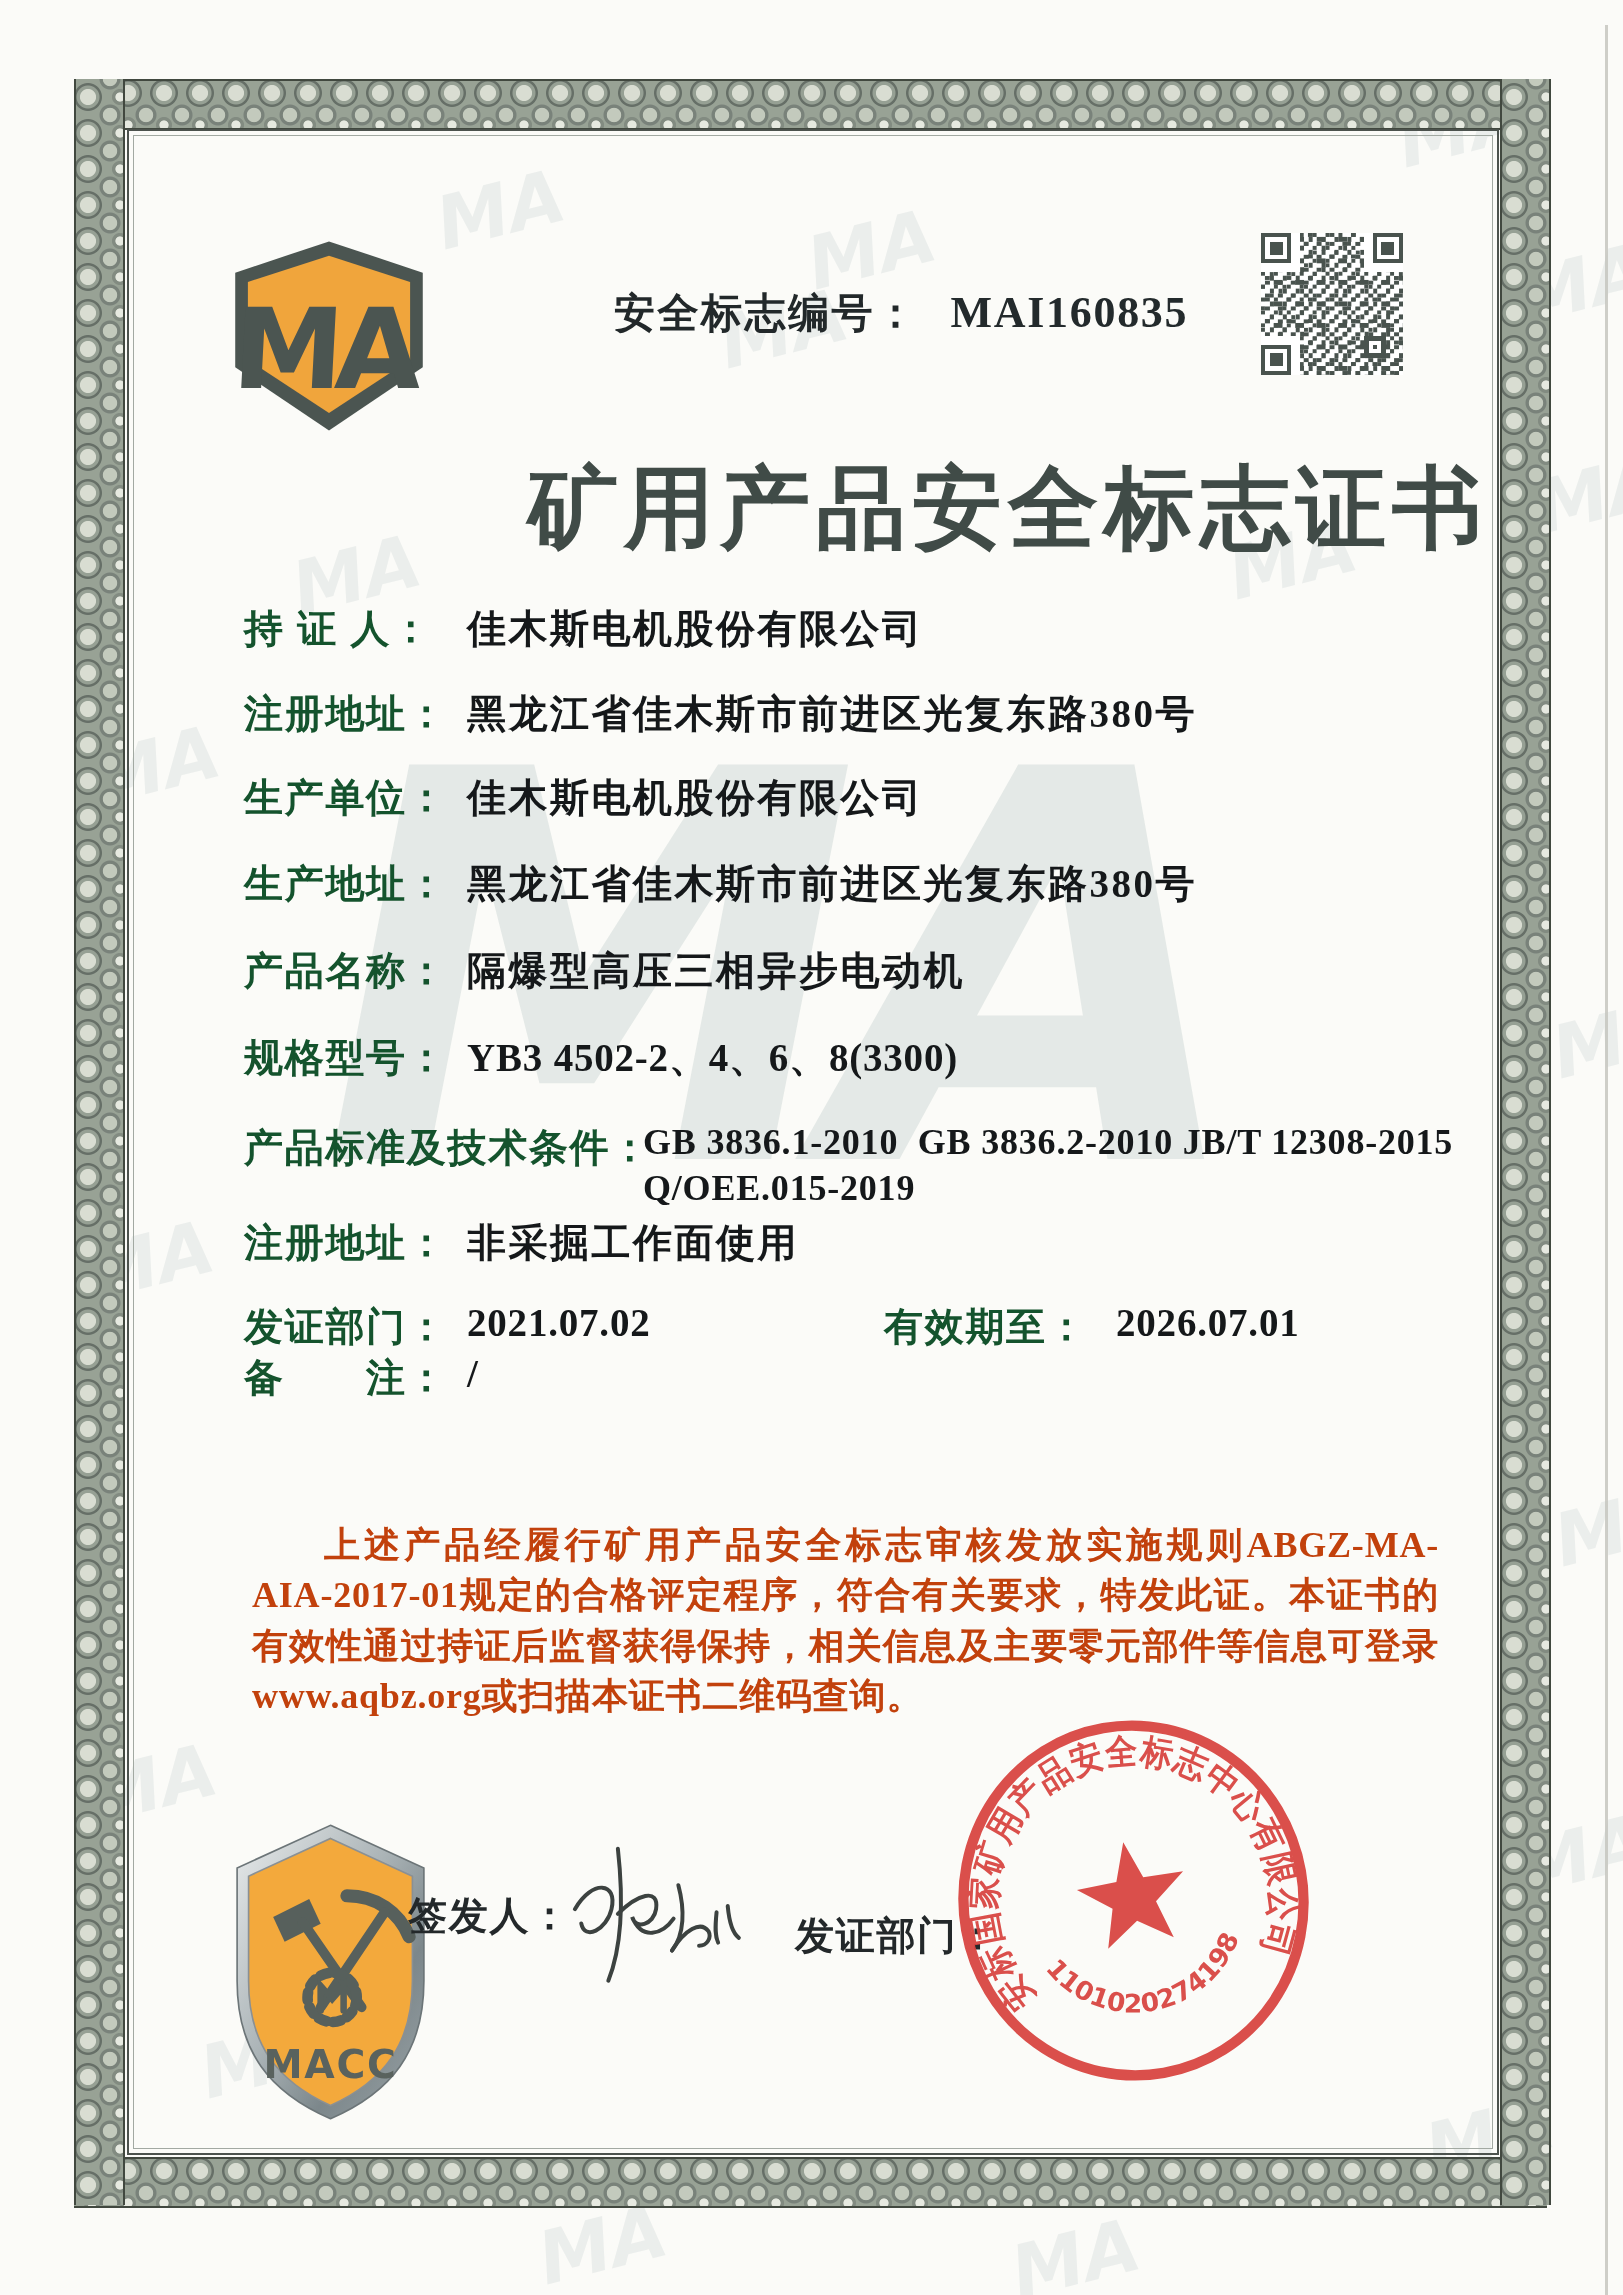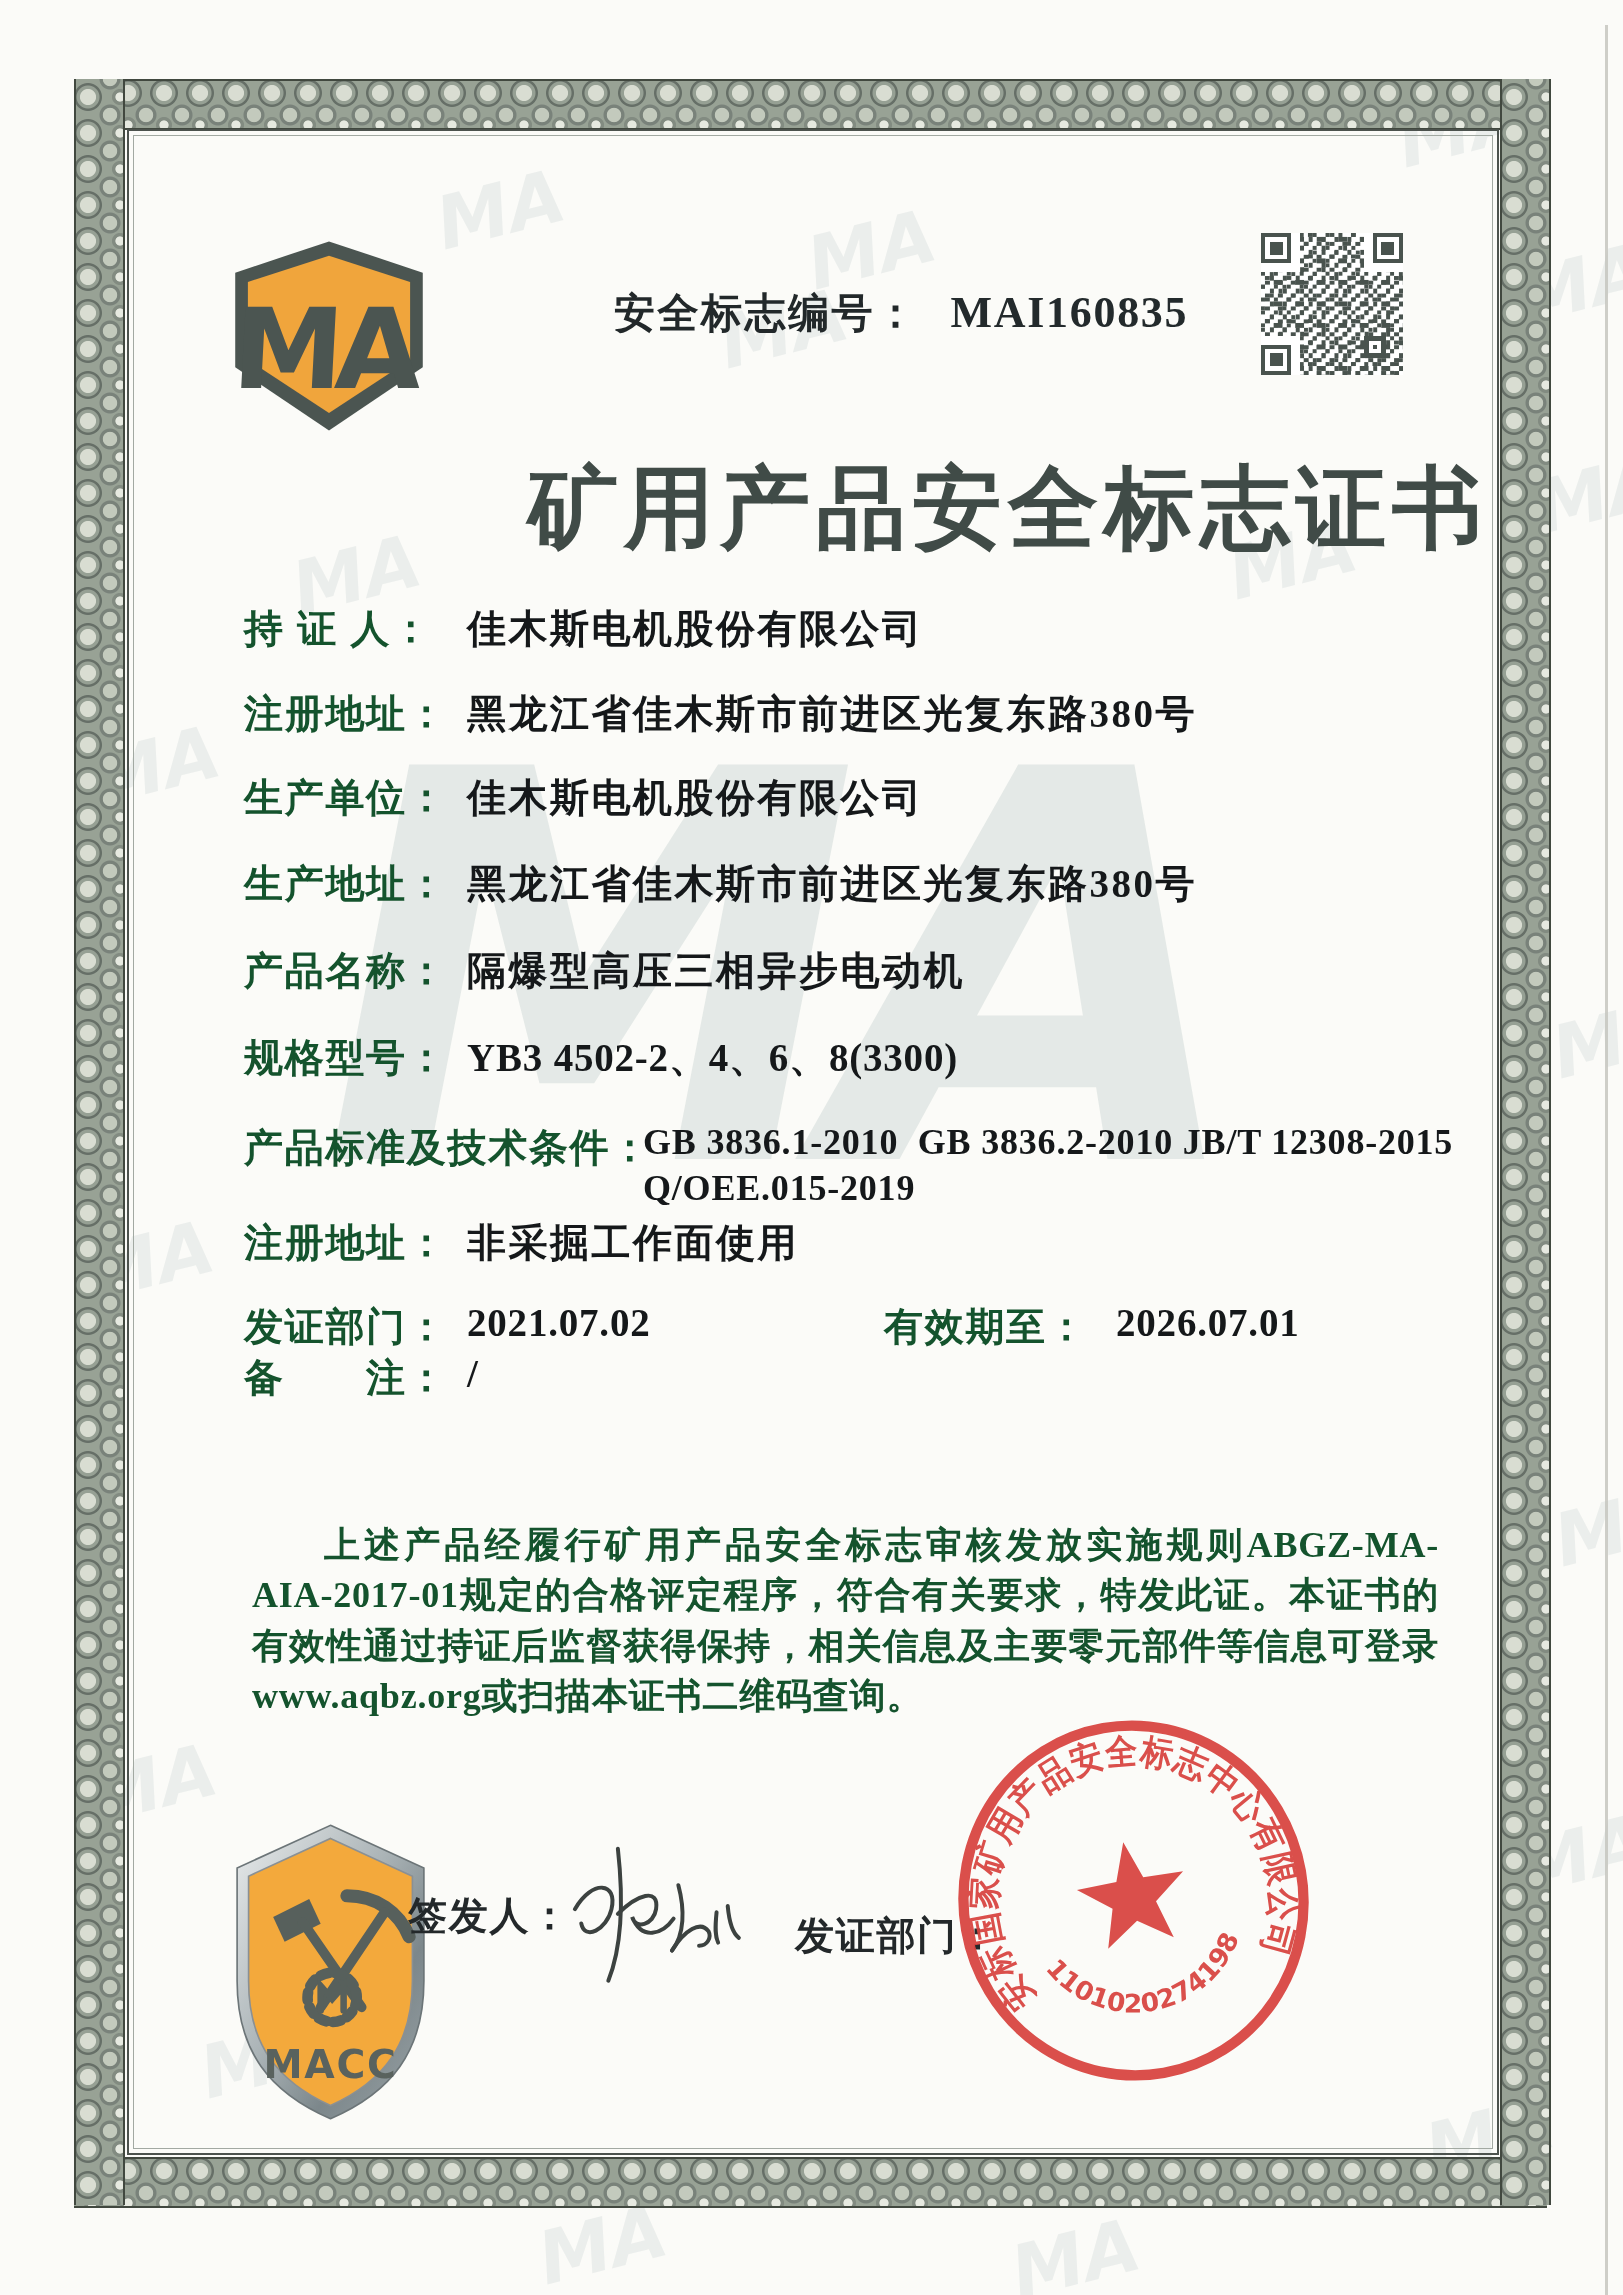--- a/index.html
+++ b/index.html
@@ -39,21 +39,21 @@
     font-size:90px;font-weight:900;color:#404b47;letter-spacing:6px;white-space:nowrap;}
   
   .lbl{position:absolute;left:244px;font-size:39px;font-weight:700;color:#14532d;
     letter-spacing:1.7px;white-space:pre;}
   .val{position:absolute;left:467px;font-size:39px;font-weight:600;color:#15181a;
     font-family:"Liberation Serif",serif;letter-spacing:2.5px;white-space:pre;}
   .val.latin{font-family:Liberation Serif, serif;font-weight:700;letter-spacing:0.8px;}
   .val.std{left:643px;font-size:36px;}
   
   .para{position:absolute;left:252px;top:1520px;width:1187px;font-size:36px;line-height:1.40;
-    color:#14532d;font-family:"Liberation Serif",serif;font-weight:600;text-indent:2em;
+    color:#c2410c;font-family:"Liberation Serif",serif;font-weight:600;text-indent:2em;
     letter-spacing:0.8px;text-align:justify;}
   
   .f-lab{position:absolute;font-size:39px;font-weight:700;color:#23282a;letter-spacing:1.7px;white-space:nowrap;}
   .seal-wrap{position:absolute;left:949px;top:1716px;width:369px;height:369px;
     transform:rotate(-10deg);opacity:0.93;}
   .edge-line{position:absolute;left:1605px;top:25px;width:2.5px;height:2270px;background:#c6c6bf;opacity:.85;}
 </style>
 </head>
 <body>
 

